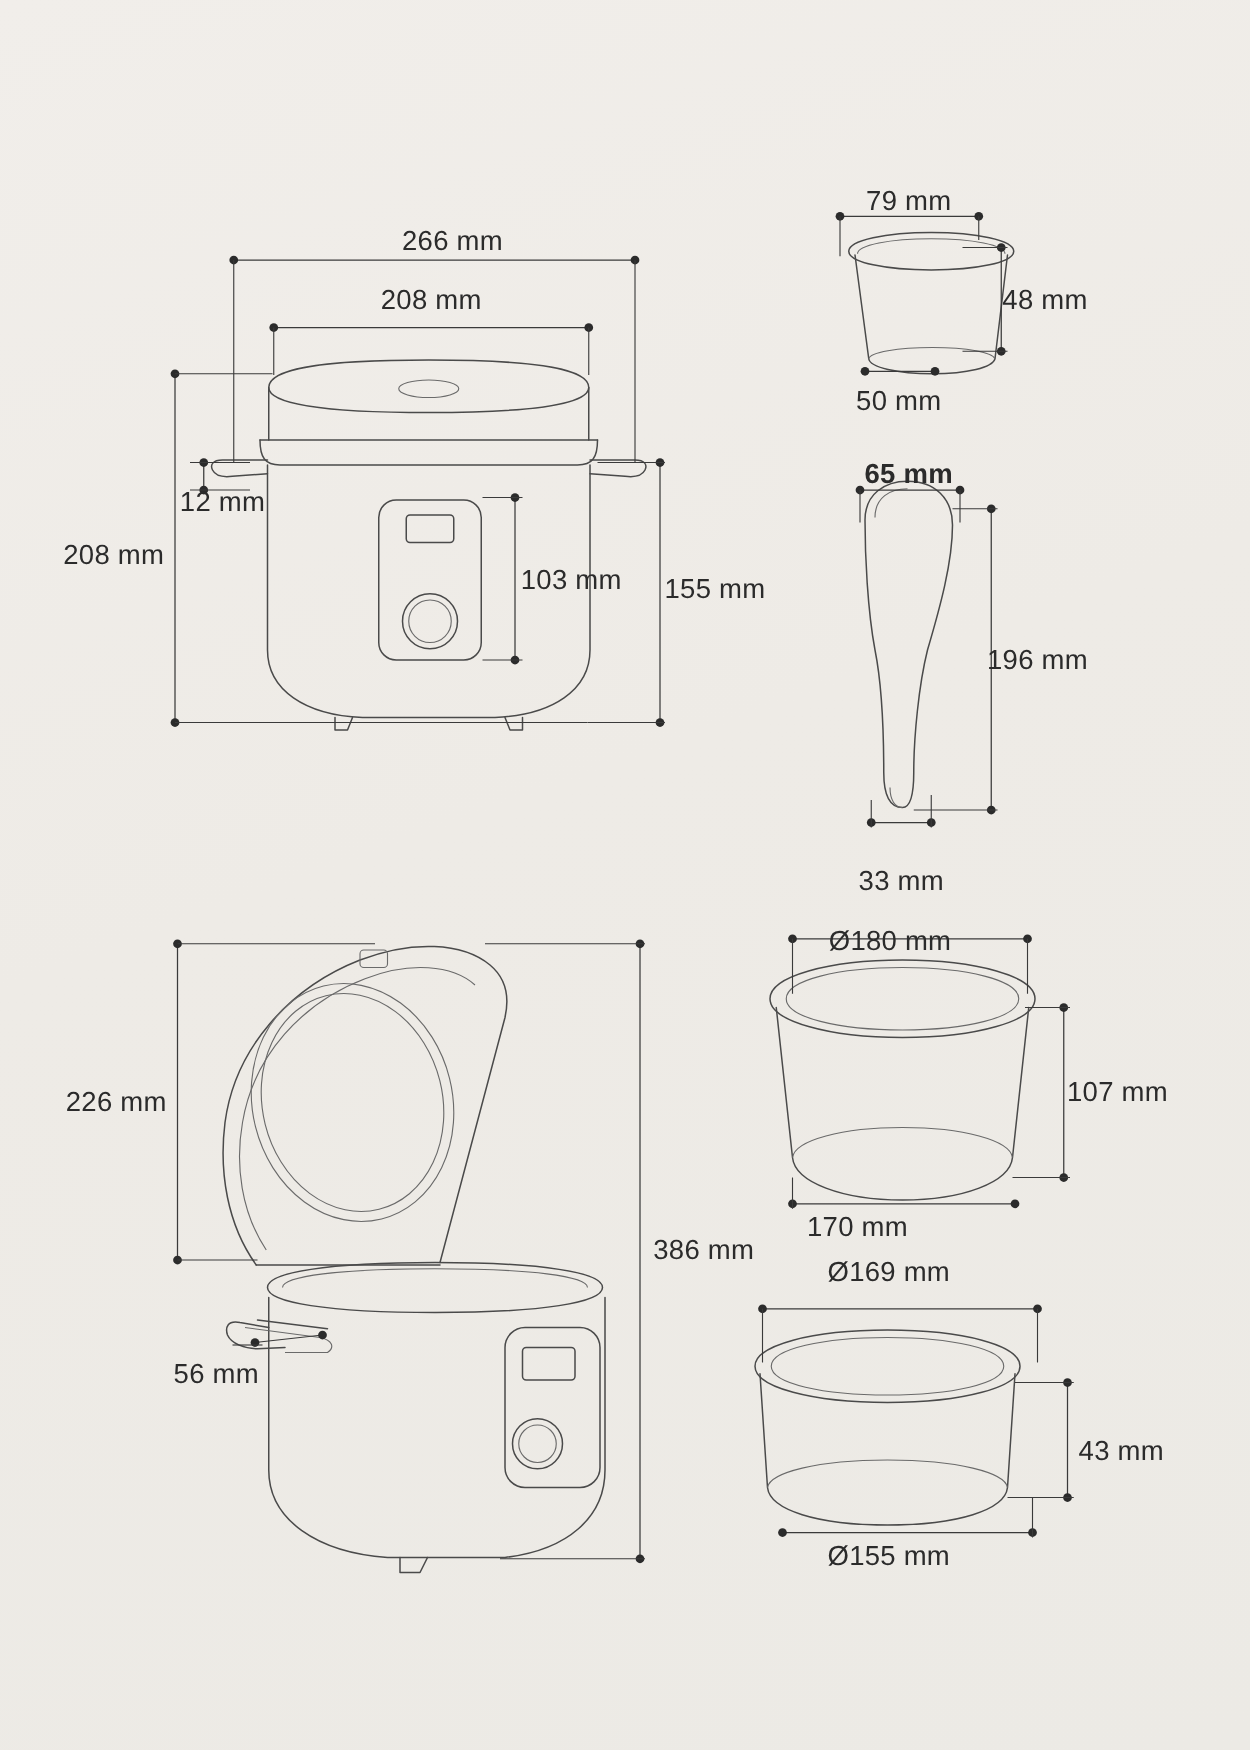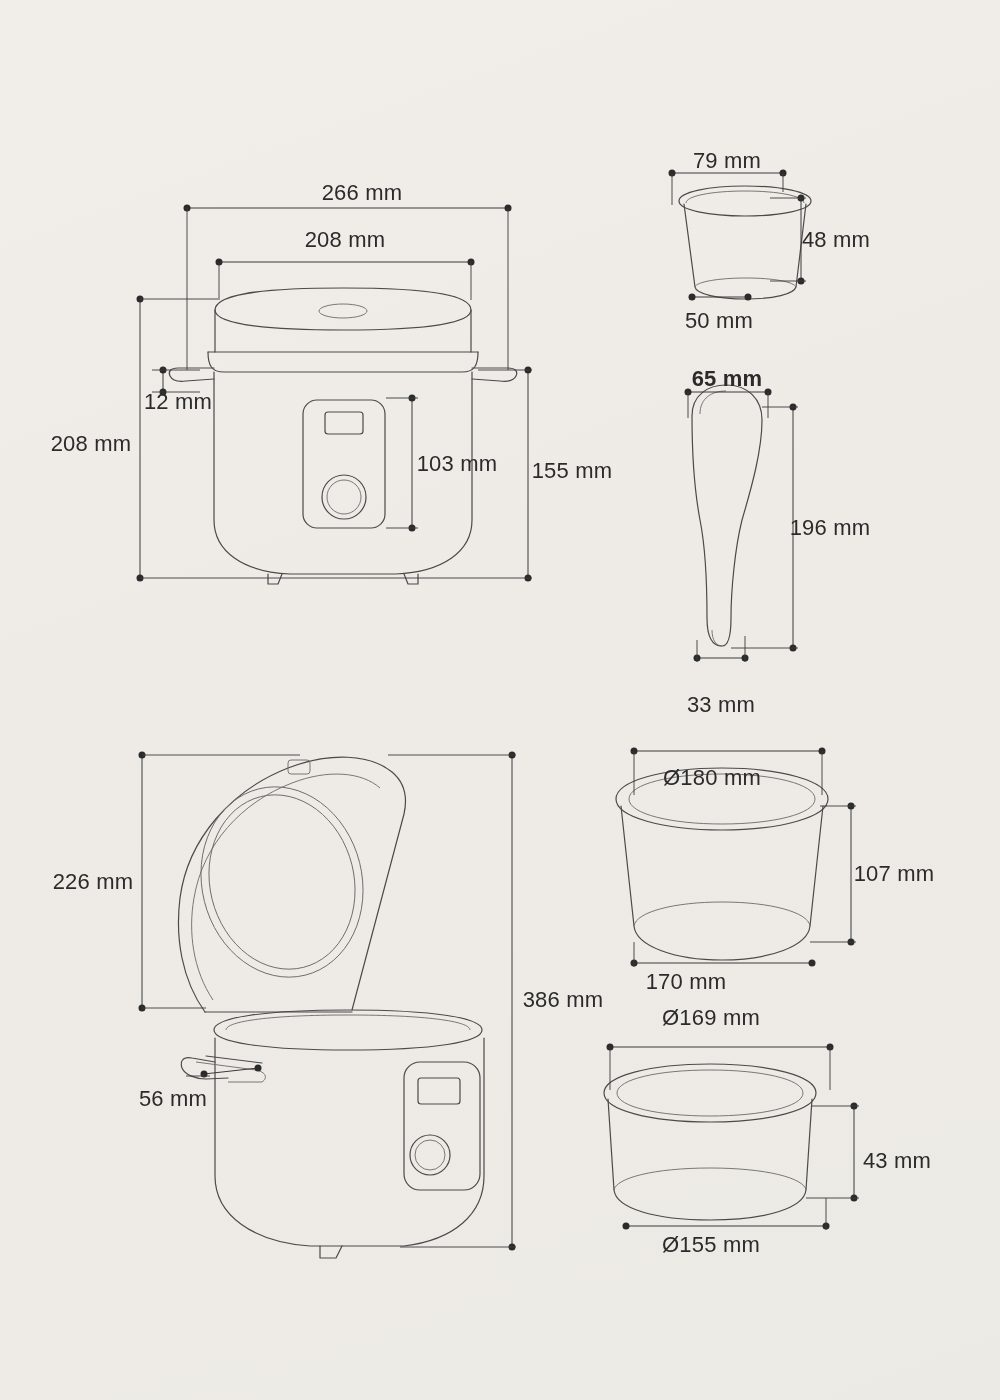--- a/index.html
+++ b/index.html
@@ -272,21 +272,21 @@
   <div class="dimlabel center" style="left:830px; top:528px;">196 mm</div>
 
   <div class="dimlabel center" style="left:721px; top:677px;margin-top:28px;">33 mm</div>
 
   <div class="dimlabel center" style="left:93px; top:882px;">226 mm</div>
 
   <div class="dimlabel center" style="left:563px; top:1000px;">386 mm</div>
 
   <div class="dimlabel center" style="left:173px; top:1099px;">56 mm</div>
 
-  <div class="dimlabel center" style="left:712px; top:778px;">Ø180 mm</div>
+  <div class="dimlabel center" style="left:712px; top:753px;">Ø180 mm</div>
 
   <div class="dimlabel center" style="left:894px; top:874px;">107 mm</div>
 
   <div class="dimlabel center" style="left:686px; top:982px;">170 mm</div>
 
   <div class="dimlabel center" style="left:711px; top:1018px;">Ø169 mm</div>
 
   <div class="dimlabel center" style="left:897px; top:1161px;">43 mm</div>
 
   <div class="dimlabel center" style="left:711px; top:1245px;">Ø155 mm</div>

